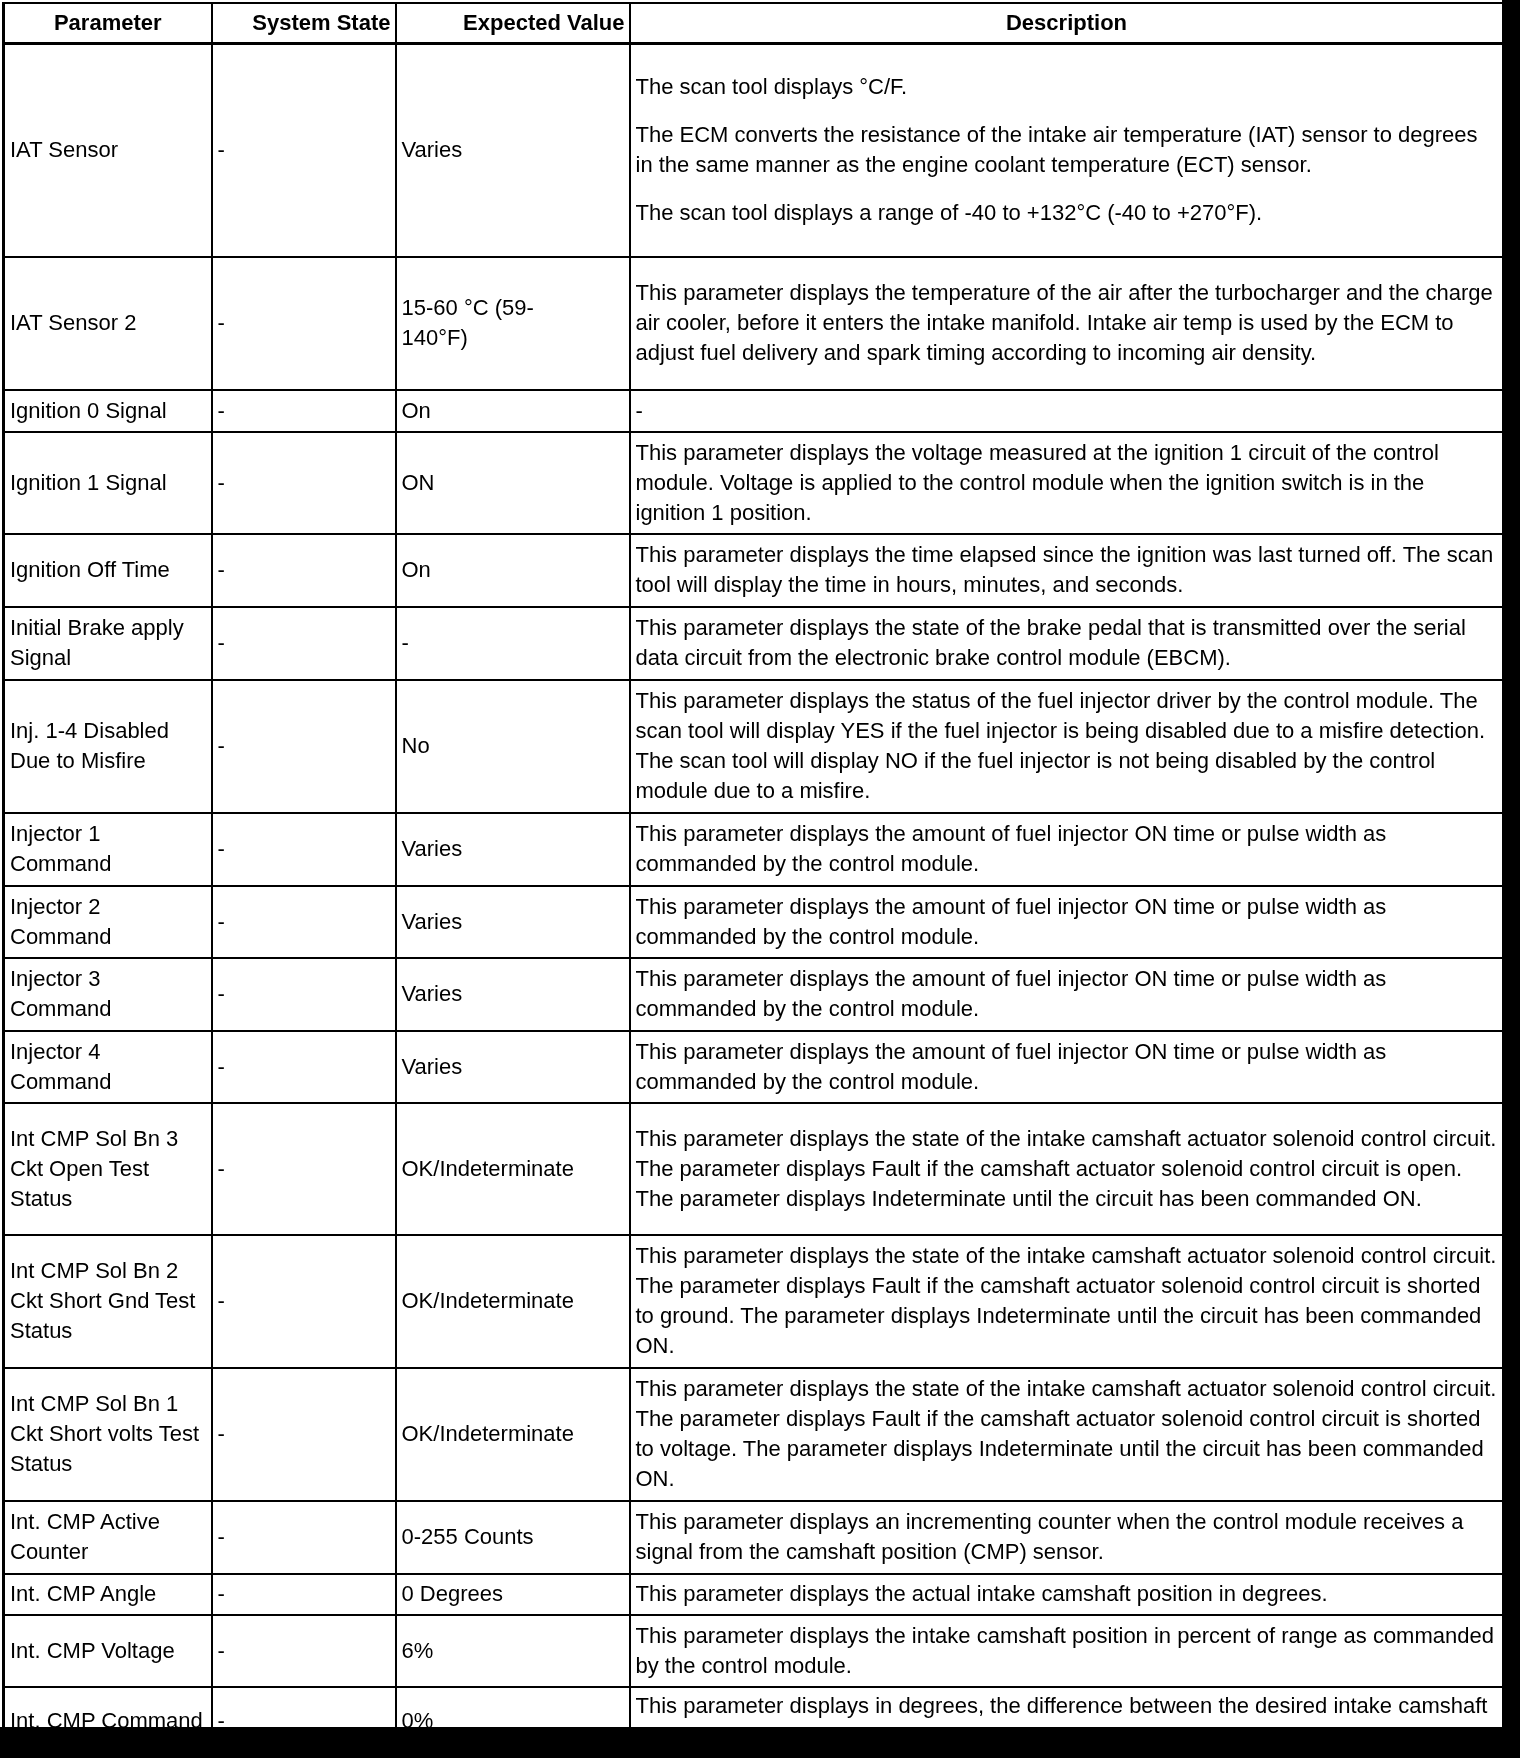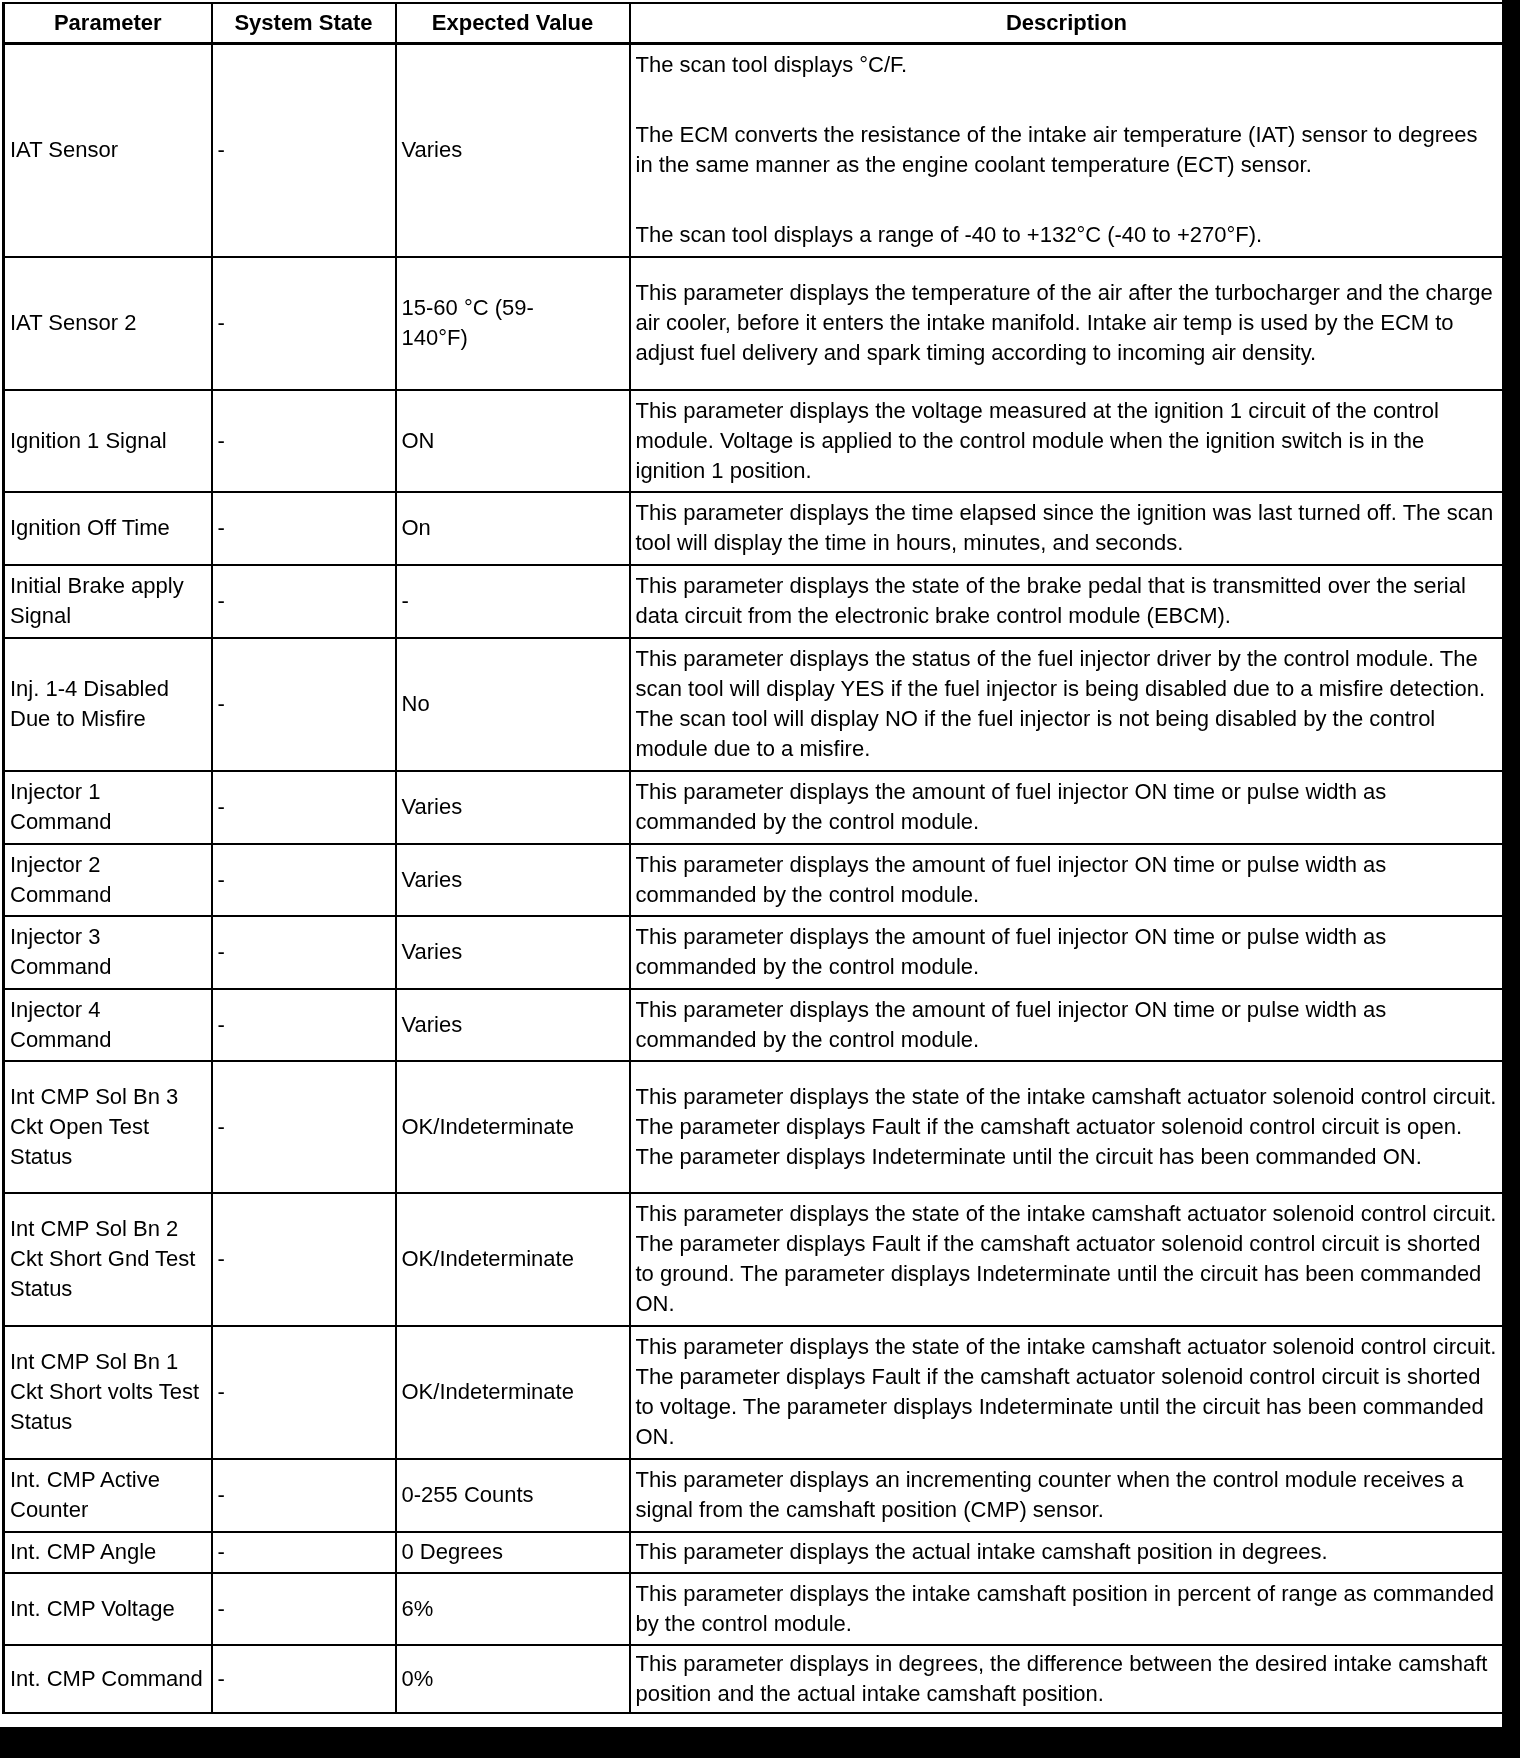--- a/index.html
+++ b/index.html
@@ -18,25 +18,25 @@
   table.params col.c4 { width:874px; }
   table.params th, table.params td {
     border:2px solid #000;
     padding:0 4px 0 5px;
     vertical-align:middle;
     line-height:30px;
     text-align:left;
     overflow:hidden;
   }
   table.params th { font-weight:bold; text-align:center; height:38px; padding:0 4px; }
-  table.params th.left { text-align:center; }
+  table.params th.left { text-align:right; }
   table.params tr.thick-top td { border-top-width:3px; }
   table.params td.desc { padding-top:2px; padding-bottom:2px; }
   .para { display:block; }
-  .para + .para { margin-top:40px; }
+  .para + .para { margin-top:18px; }
   table.params { border-left:3px solid #000; }
 </style>
 </head>
 <body>
 
 <div class="page">
 <table class="params">
   <colgroup>
     <col class="c1">
         <col class="c2">
@@ -60,20 +60,26 @@
         <span class="para">The scan tool displays °C/F.</span>
         <span class="para">The ECM converts the resistance of the intake air temperature (IAT) sensor to degrees in the same manner as the engine coolant temperature (ECT) sensor.</span>
         <span class="para">The scan tool displays a range of -40 to +132°C (-40 to +270°F).</span>
       </td>
     </tr>
     <tr style="height:133px">
       <td>IAT Sensor 2</td>
       <td>-</td>
       <td style="padding-right:60px">15-60 °C (59-140°F)</td>
       <td class="desc">This parameter displays the temperature of the air after the turbocharger and the charge air cooler, before it enters the intake manifold. Intake air temp is used by the ECM to adjust fuel delivery and spark timing according to incoming air density.</td>
+    </tr>
+    <tr style="height:42px">
+      <td>Ignition 0 Signal</td>
+      <td>-</td>
+      <td>On</td>
+      <td class="desc">-</td>
     </tr>
     <tr style="height:102px">
       <td>Ignition 1 Signal</td>
       <td>-</td>
       <td>ON</td>
       <td class="desc">This parameter displays the voltage measured at the ignition 1 circuit of the control module. Voltage is applied to the control module when the ignition switch is in the ignition 1 position.</td>
     </tr>
     <tr style="height:73px">
       <td>Ignition Off Time</td>
       <td>-</td>

